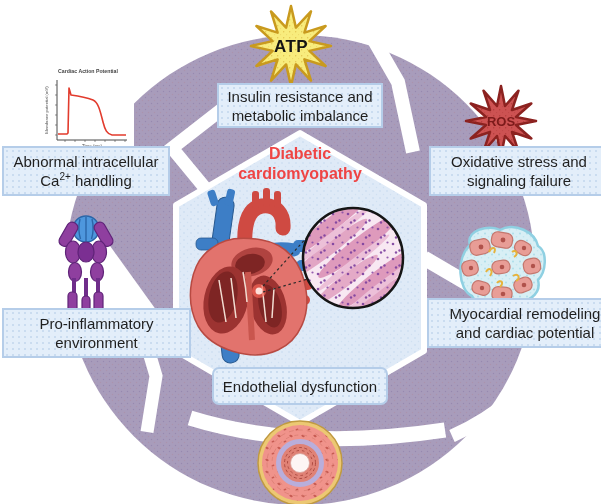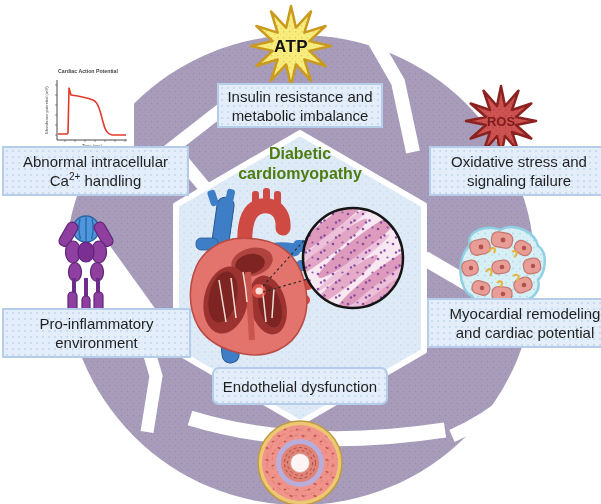--- a/index.html
+++ b/index.html
@@ -9,21 +9,21 @@
   .label-box{position:absolute;box-sizing:border-box;
     background-color:var(--c-box-fill,#e3eefa);
     background-image:radial-gradient(circle,#cadcf0 0.8px,transparent 0.9px);
     background-size:6px 6px;
     border:2px solid var(--c-box-border,#b5cde9);
     color:var(--c-text,#1f1f1f);
     font-size:15px;line-height:19px;text-align:center;
     display:flex;flex-direction:column;justify-content:center;}
   .label-box sup{font-size:10px;line-height:0;}
   .hex-title{position:absolute;left:215px;top:144px;width:170px;text-align:center;
-    font-weight:bold;font-size:16px;line-height:20px;color:#4d7c0f;}
+    font-weight:bold;font-size:16px;line-height:20px;color:#ef4444;}
 </style>
 </head>
 <body>
 
 <div class="stage">
 
 <svg width="601" height="504" viewBox="0 0 601 504">
   <defs>
     <pattern id="dotPurple" patternUnits="userSpaceOnUse" width="6" height="6">
       <rect width="6" height="6" fill="#a89cbb"></rect>
@@ -249,21 +249,21 @@
 <div class="hex-title">
   <div>Diabetic</div>
   <div>cardiomyopathy</div>
 </div>
 
 <div class="label-box" style="left:217px;top:83px;width:166px;height:45px;">
   <div>Insulin resistance and</div>
   <div>metabolic imbalance</div>
 </div>
 
-<div class="label-box" style="left:2px;top:146px;width:187px;height:50px;">
+<div class="label-box" style="left:2px;top:146px;width:168px;height:50px;">
   <div>Abnormal intracellular</div>
   <div><span>Ca</span><sup>2+</sup><span> handling</span></div>
 </div>
 
 <div class="label-box" style="left:429px;top:146px;width:180px;height:50px;">
   <div>Oxidative stress and</div>
   <div>signaling failure</div>
 </div>
 
 <div class="label-box" style="left:2px;top:308px;width:189px;height:50px;">

